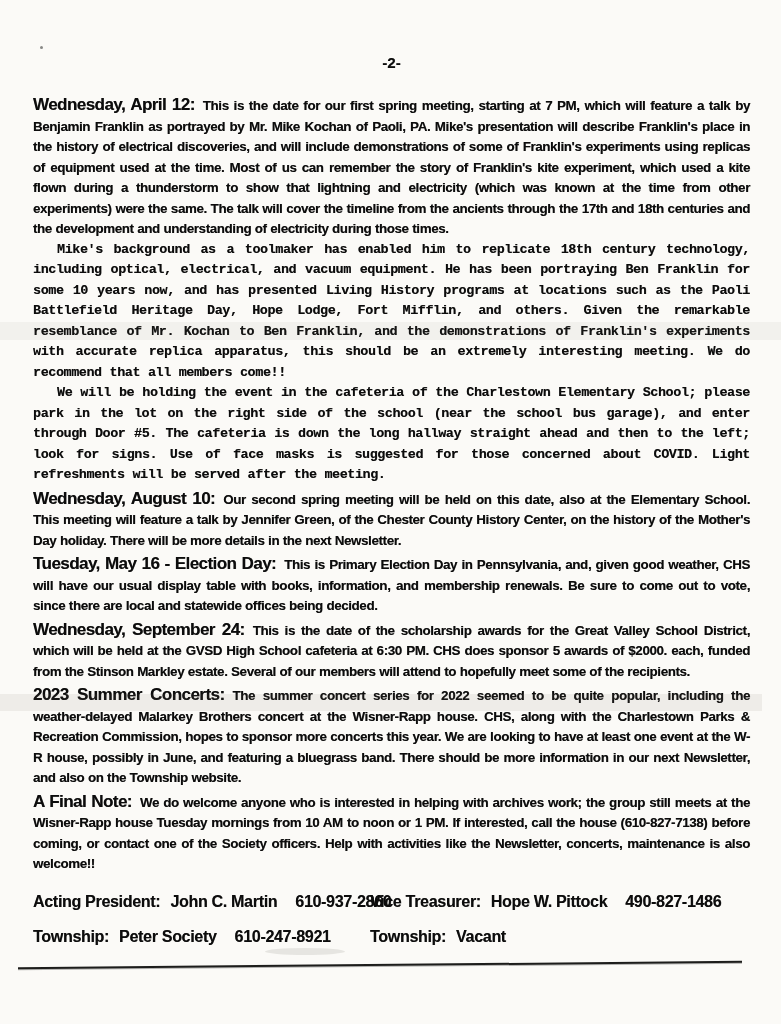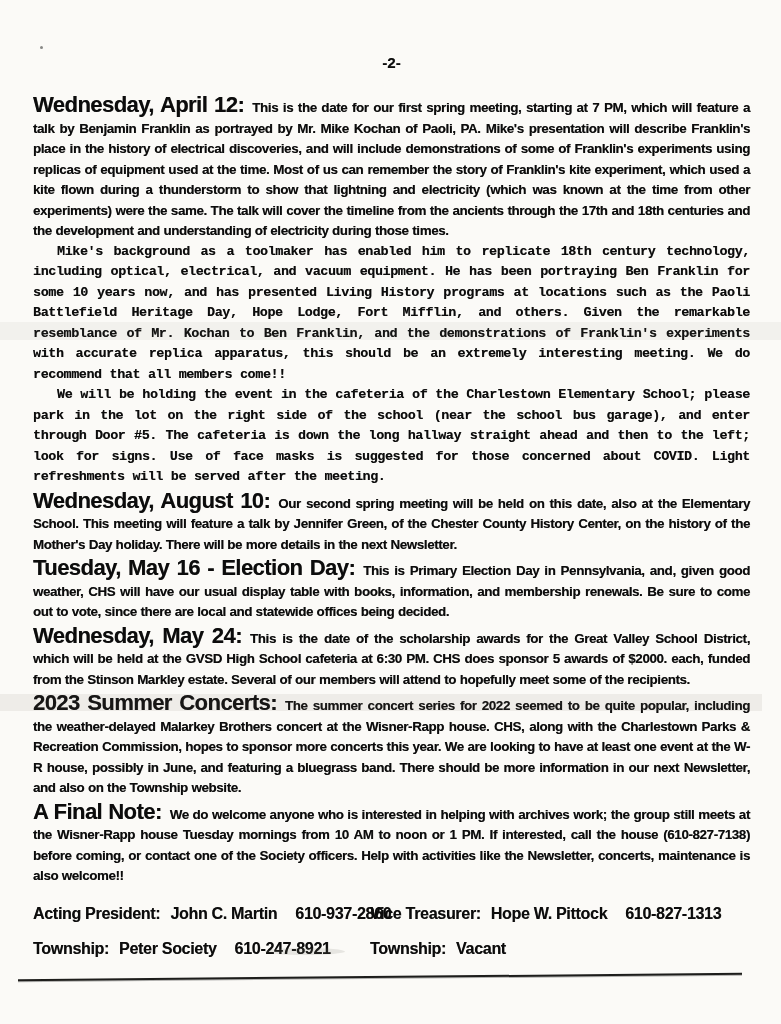--- a/index.html
+++ b/index.html
@@ -25,21 +25,21 @@
   .para {
     margin: 0;
     text-align: justify;
     font-size: 13.3px;
     line-height: 20.5px;
     letter-spacing: -0.35px;
     word-spacing: 0.25px;
   }
   .sect { margin-top: 3px; }
   .heading {
-    font-size: 22px;
+    font-size: 17px;
     letter-spacing: -0.55px;
     margin-right: 8px;
     white-space: nowrap;
     margin-top: 40px;
   }
   .indent { text-indent: 24px; font-family: Liberation Mono, monospace; }
   .officers {
     margin-top: 18px;
     font-size: 16px;
     letter-spacing: -0.3px;
@@ -79,33 +79,33 @@
   <p class="para sect"><span class="heading">Wednesday, April 12:</span><span>This is the date for our first spring meeting, starting at 7 PM, which will feature a talk by Benjamin Franklin as portrayed by Mr. Mike Kochan of Paoli, PA.  Mike's presentation will describe Franklin's place in the history of electrical discoveries, and will include demonstrations of some of Franklin's experiments using replicas of equipment used at the time.  Most of us can remember the story of Franklin's kite experiment, which used a kite flown during a thunderstorm to show that lightning and electricity (which was known at the time from other experiments) were the same.  The talk will cover the timeline from the ancients through the 17th and 18th centuries and the development and understanding of electricity during those times.</span></p>
 
   <p class="para indent">Mike's background as a toolmaker has enabled him to replicate 18th century technology, including optical, electrical, and vacuum equipment.  He has been portraying Ben Franklin for some 10 years now, and has presented Living History programs at locations such as the Paoli Battlefield Heritage Day, Hope Lodge, Fort Mifflin, and others.  Given the remarkable resemblance of Mr. Kochan to Ben Franklin, and the demonstrations of Franklin's experiments with accurate replica apparatus, this should be an extremely interesting meeting.  We do recommend that all members come!!</p>
 
   <p class="para indent">We will be holding the event in the cafeteria of the Charlestown Elementary School; please park in the lot on the right side of the school (near the school bus garage), and enter through Door #5.  The cafeteria is down the long hallway straight ahead and then to the left; look for signs.   Use of face masks is suggested for those concerned about COVID.  Light refreshments will be served after the meeting.</p>
 
   <p class="para sect"><span class="heading">Wednesday, August 10:</span><span>Our second spring meeting will be held on this date, also at the Elementary School. This meeting will feature a talk by Jennifer Green, of the Chester County History Center, on the history of the Mother's Day holiday. There will be more details in the next Newsletter.</span></p>
 
   <p class="para sect"><span class="heading">Tuesday, May 16 -  Election Day:</span><span>This is Primary Election Day in Pennsylvania, and, given good weather, CHS will have our usual display table with books, information, and membership renewals.  Be sure to come out to vote, since there are local and statewide offices being decided.</span></p>
 
-  <p class="para sect"><span class="heading">Wednesday, May 24:</span><span>This is the date of the scholarship awards for the Great Valley School District, which will be held at the GVSD High School cafeteria at 6:30 PM.  CHS does sponsor 5 awards of $2000. each, funded from the Stinson Markley estate.  Several of our members will attend to hopefully meet some of the recipients.</span></p>
+  <p class="para sect"><span class="heading">Wednesday, September 24:</span><span>This is the date of the scholarship awards for the Great Valley School District, which will be held at the GVSD High School cafeteria at 6:30 PM.  CHS does sponsor 5 awards of $2000. each, funded from the Stinson Markley estate.  Several of our members will attend to hopefully meet some of the recipients.</span></p>
 
   <p class="para sect"><span class="heading">2023 Summer Concerts:</span><span>The summer concert series for 2022 seemed to be quite popular, including the weather-delayed Malarkey Brothers concert at the Wisner-Rapp house.  CHS, along with the Charlestown Parks &amp; Recreation Commission, hopes to sponsor more concerts this year.  We are looking to have at least one event at the W-R house, possibly in June, and featuring a bluegrass band.  There should be more information in our next Newsletter, and also on the Township website.</span></p>
 
   <p class="para sect"><span class="heading">A Final Note:</span><span>We do welcome anyone who is interested in helping with archives work; the group still meets at the Wisner-Rapp house Tuesday mornings from 10 AM to noon or 1 PM.  If interested, call the house (610-827-7138) before coming, or contact one of the Society officers.  Help with activities like the Newsletter, concerts, maintenance is also welcome!!</span></p>
 
   <div class="officers">
     <div class="orow">
       <div class="ocell left">
         <span class="orole">Acting President:</span><span class="oname">John C. Martin</span><span class="ophone">610-937-2860</span>
       </div>
       <div class="ocell">
-        <span class="orole">Vice Treasurer:</span><span class="oname">Hope W. Pittock</span><span class="ophone">610-827-1313</span>
+        <span class="orole">Vice Treasurer:</span><span class="oname">Hope W. Pittock</span><span class="ophone">490-827-1486</span>
       </div>
     </div>
     <div class="orow">
       <div class="ocell left">
         <span class="orole">Township:</span><span class="oname">Peter Society</span><span class="ophone">610-247-8921</span>
       </div>
       <div class="ocell">
         <span class="orole">Township:</span><span class="oname">Vacant</span>
       </div>
     </div>

